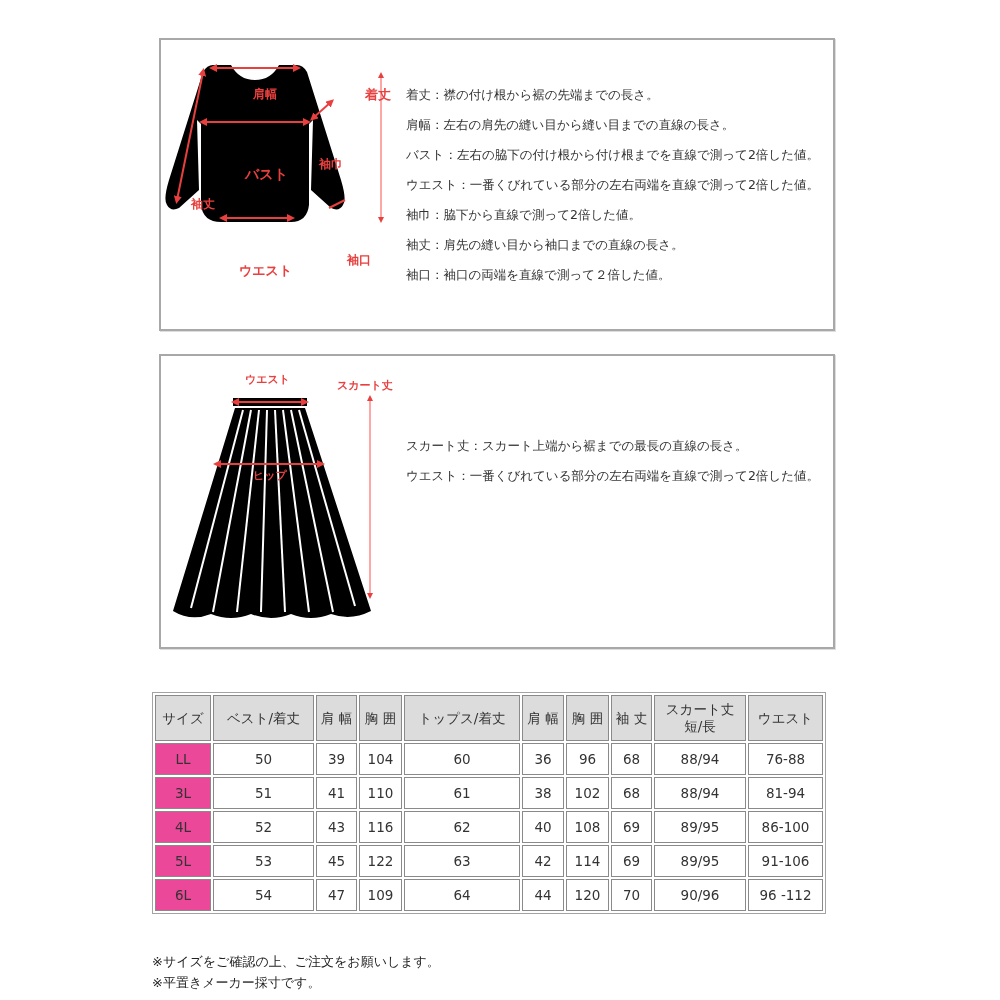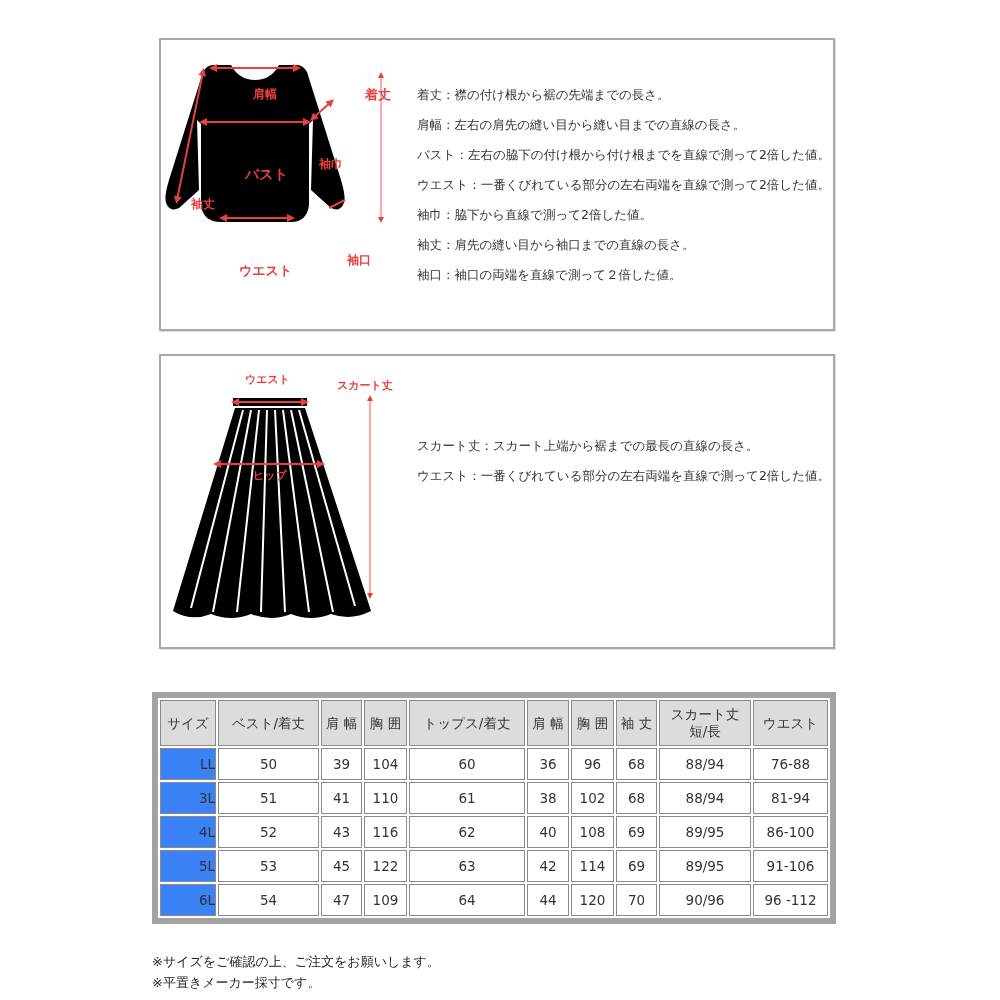--- a/index.html
+++ b/index.html
@@ -3,35 +3,35 @@
 <meta charset="utf-8">
 <style>
   html, body { margin: 0; padding: 0; background: #ffffff; }
   body { width: 1000px; height: 1000px; position: relative; overflow: hidden;
          font-family: "DejaVu Sans", "Liberation Sans", sans-serif; color: #333; }
   .title { position: absolute; left: 170px; top: 8px; font-size: 18px; color: #333; margin-top: 28px; }
   .panel { position: absolute; left: 159px; width: 672px; border: 2px solid #a8a8a8;
            box-shadow: 1px 1px 0 #ddd; background: #fff; }
   .panel.top { top: 38px; height: 289px; }
   .panel.skirt { top: 354px; height: 291px; }
-  .desc { position: absolute; left: 245px; font-size: 12.5px; color: #333; margin-left: 11px; }
+  .desc { position: absolute; left: 245px; font-size: 12.5px; color: #333; }
   .desc div { height: 30px; line-height: 30px; white-space: nowrap; }
   .panel.top .desc { top: 40px; }
   .panel.skirt .desc { top: 75px; }
   .lbl { position: absolute; color: #e8403f; font-family: "DejaVu Serif", serif;
          font-size: 12px; font-weight: bold; white-space: nowrap; }
   svg.illus { position: absolute; left: 0; top: 0; }
 
   table.size { position: absolute; left: 152px; top: 692px; border-collapse: separate;
-               border-spacing: 2px; border: 6px solid #a3a3a3; background: #fff;
+               border-spacing: 2px; border: 1px solid #a3a3a3; background: #fff;
                font-size: 13.5px; color: #333; }
   table.size td, table.size th { border: 1px solid #8a8a8a; text-align: center;
                font-weight: normal; padding: 0; height: 30px; }
   table.size th { background: #dcdcdc; height: 44px; line-height: 17px; }
-  table.size td.sz { background: #3b82f6; text-align: right; }
+  table.size td.sz { background: #ec4899; }
   .notes { position: absolute; left: 152px; top: 951px; font-size: 13px; color: #222; line-height: 21px; }
 </style>
 </head>
 <body>
 
 <div class="title">サイズ表</div>
 
 <div class="panel top">
   <svg class="illus" width="240" height="289">
     <defs>

